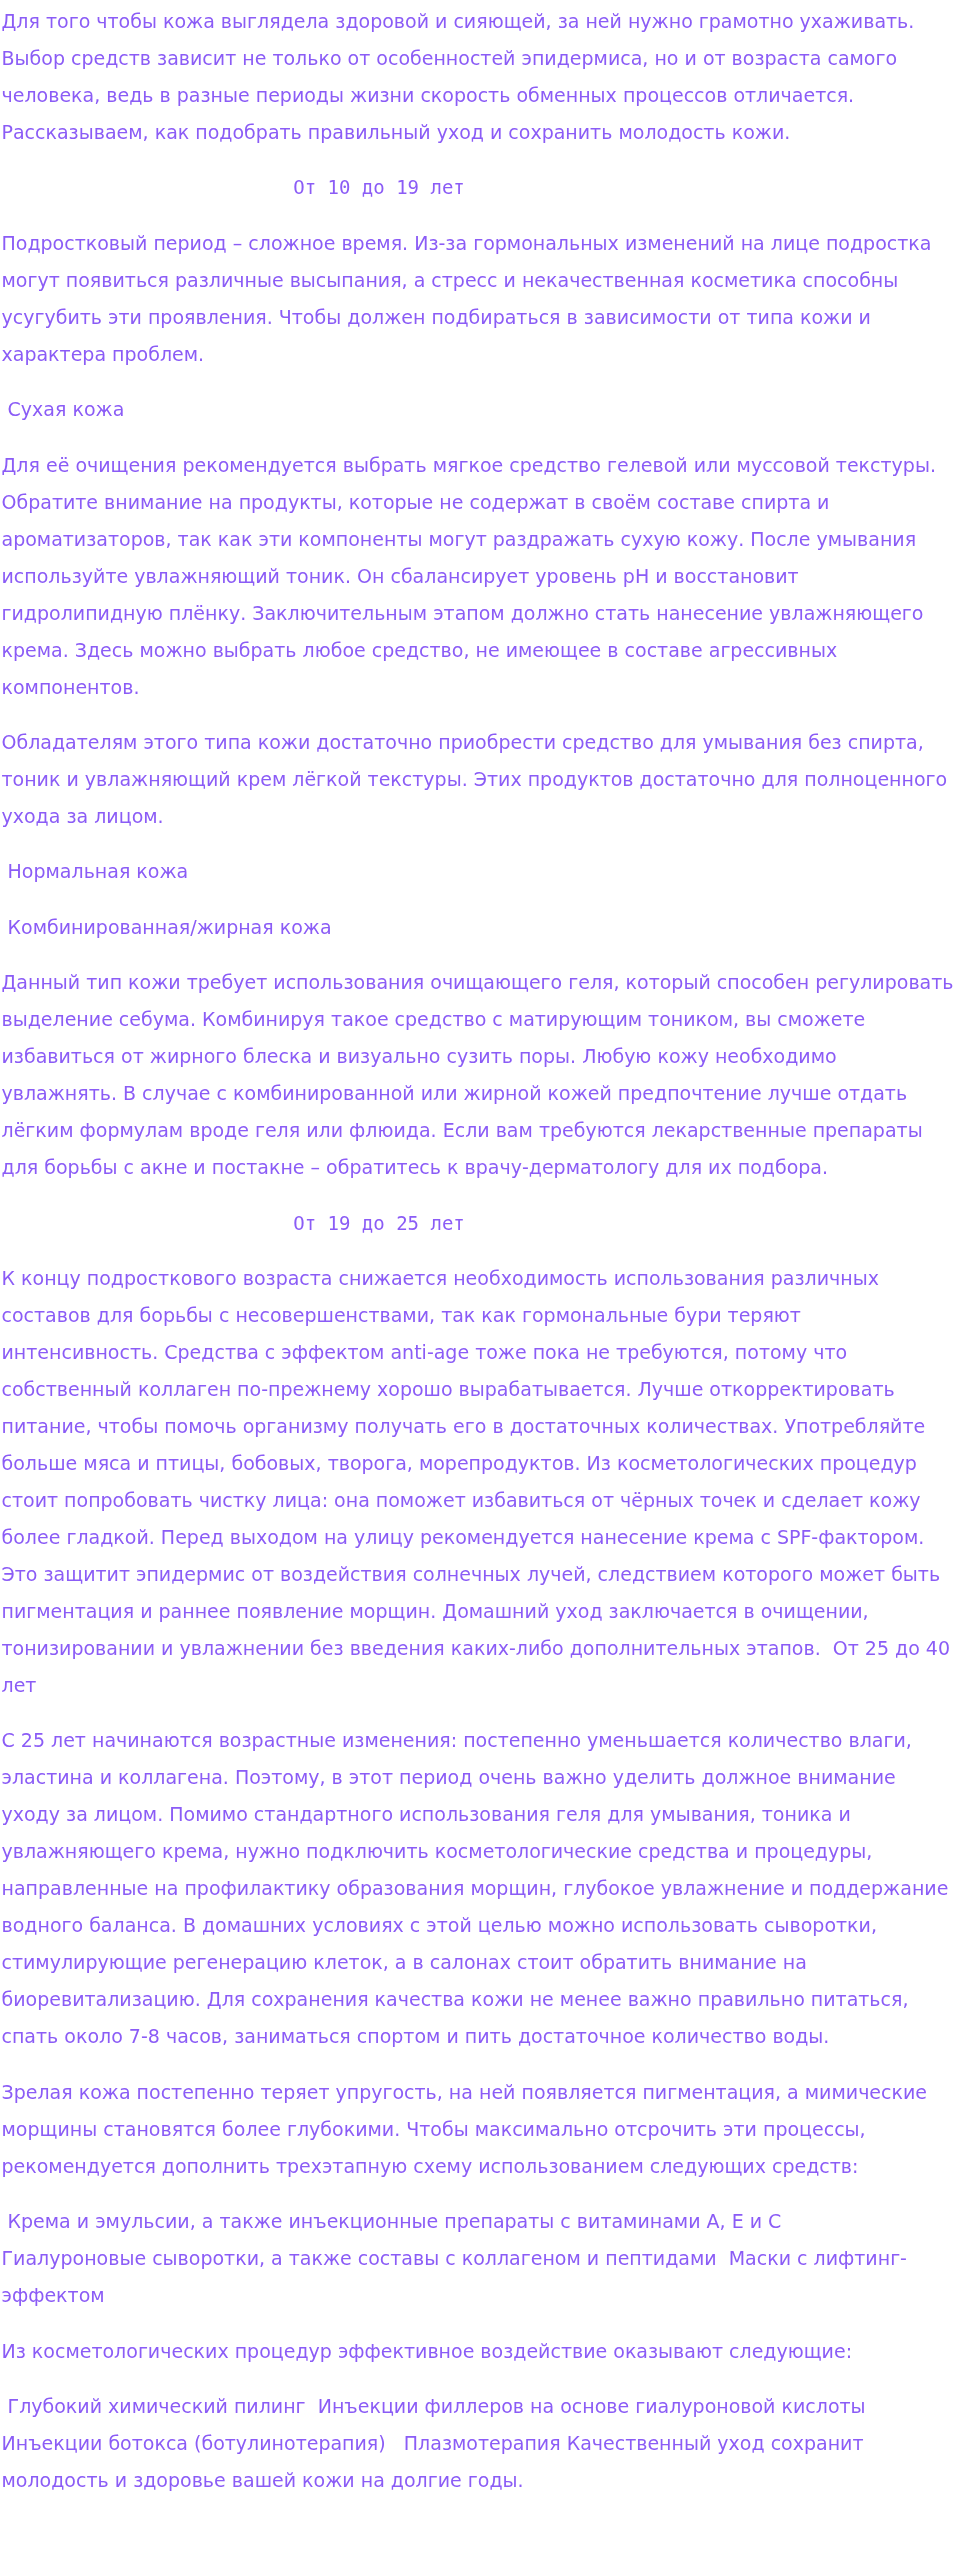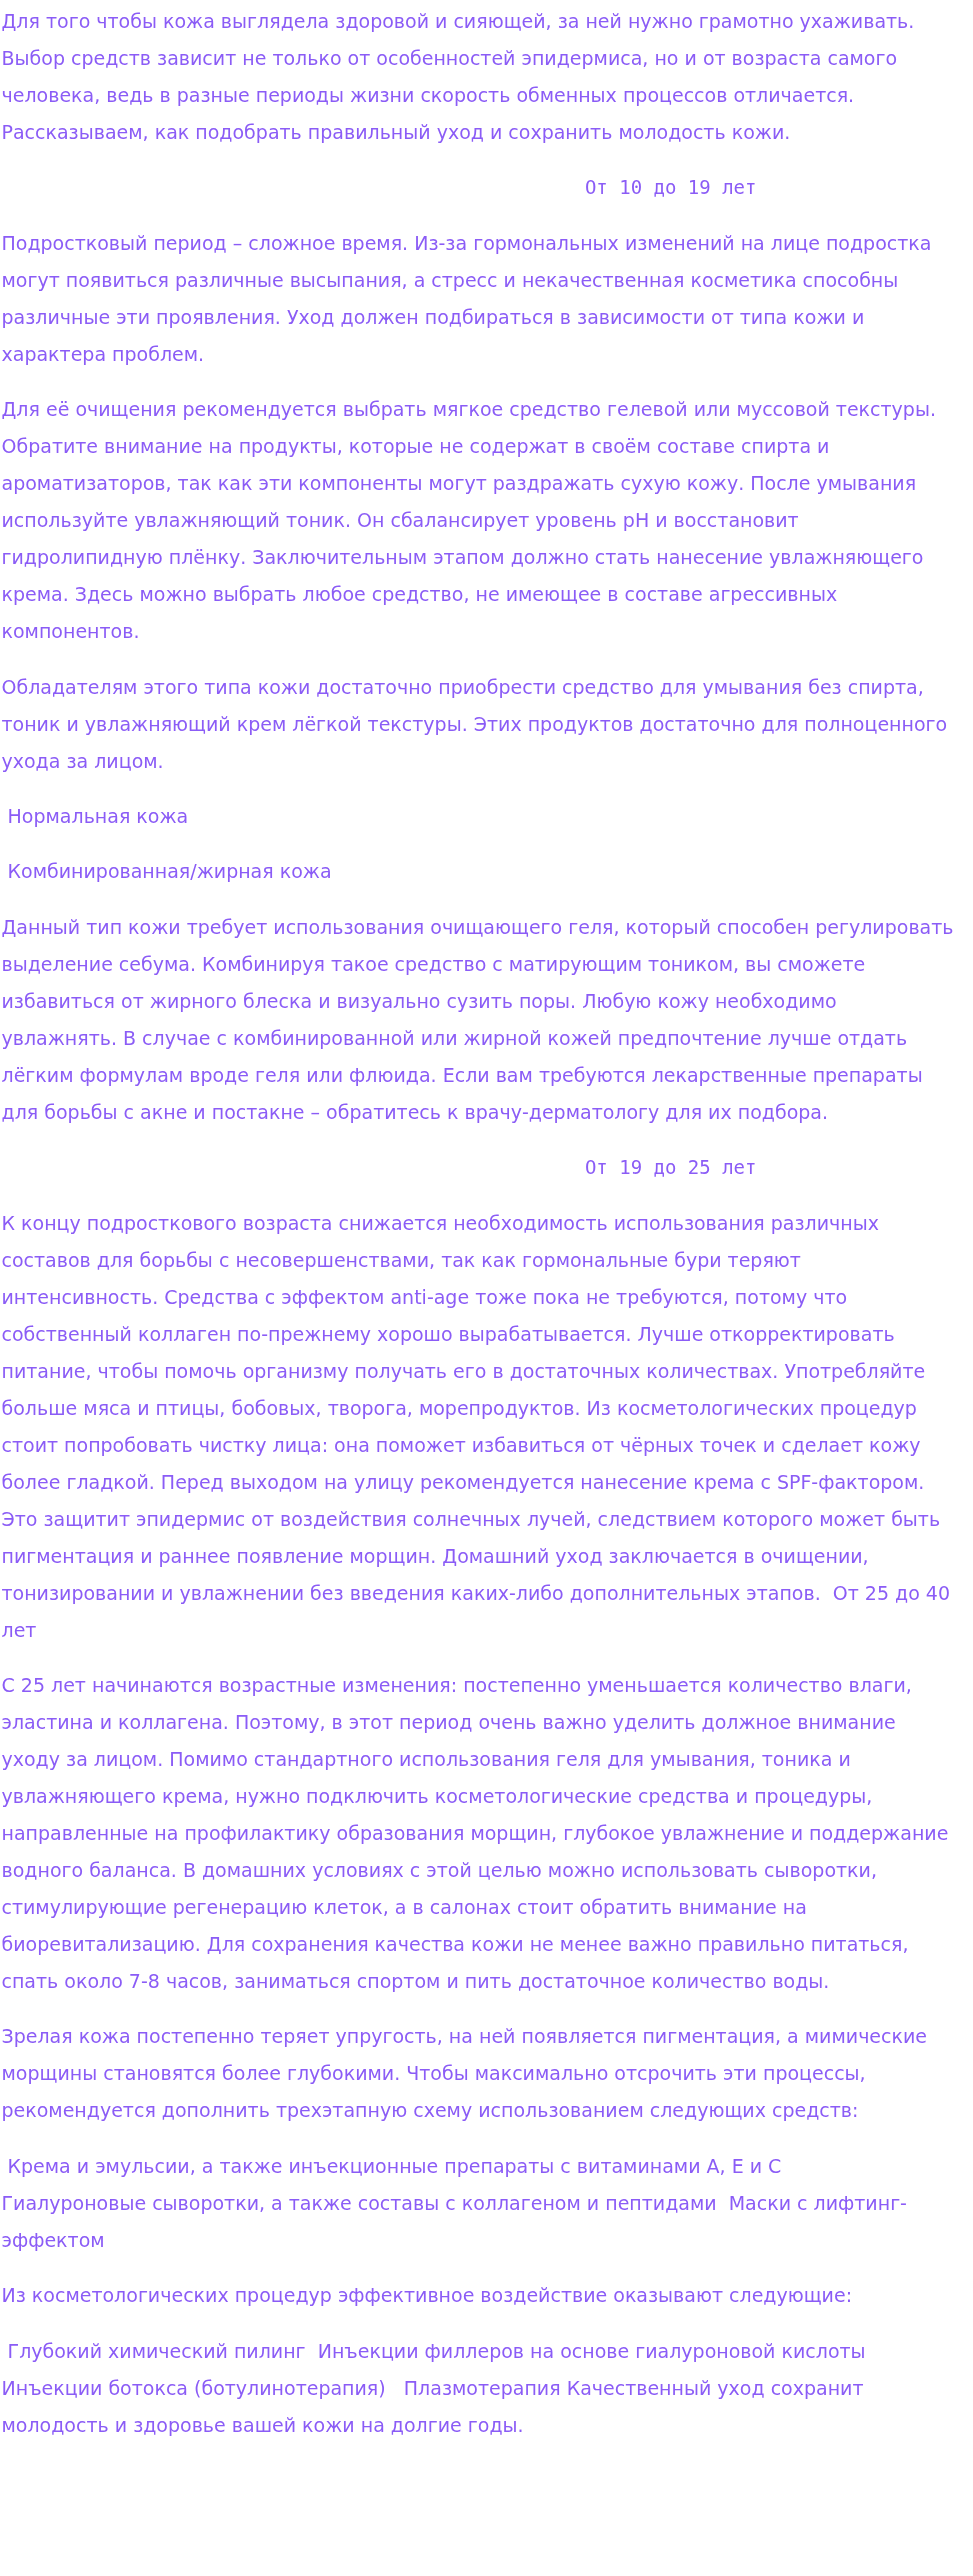--- a/index.html
+++ b/index.html
@@ -18,30 +18,31 @@
   }
   .block {
     margin: 0 0 18.4px 0;
     white-space: pre-wrap;
     word-wrap: break-word;
   }
   .block:last-child { margin-bottom: 1px; }
   .heading {
     font-family: "DejaVu Sans Mono", monospace;
     width: 755px;
-    text-align: right;
+    text-align: center;
   }
 </style>
 </head>
 <body>
 
 <div class="page">
   <p class="block">Для того чтобы кожа выглядела здоровой и сияющей, за ней нужно грамотно ухаживать. Выбор средств зависит не только от особенностей эпидермиса, но и от возраста самого человека, ведь в разные периоды жизни скорость обменных процессов отличается. Рассказываем, как подобрать правильный уход и сохранить молодость кожи.</p>
   <p class="block heading">От 10 до 19 лет</p>
-  <p class="block">Подростковый период – сложное время. Из-за гормональных изменений на лице подростка могут появиться различные высыпания, а стресс и некачественная косметика способны различные эти проявления. Уход должен подбираться в зависимости от типа кожи и характера проблем.</p>
+  <p class="block">Подростковый период – сложное время. Из-за гормональных изменений на лице подростка могут появиться различные высыпания, а стресс и некачественная косметика способны усугубить эти проявления. Чтобы должен подбираться в зависимости от типа кожи и характера проблем.</p>
+  <p class="block"> Сухая кожа</p>
   <p class="block">Для её очищения рекомендуется выбрать мягкое средство гелевой или муссовой текстуры. Обратите внимание на продукты, которые не содержат в своём составе спирта и ароматизаторов, так как эти компоненты могут раздражать сухую кожу. После умывания используйте увлажняющий тоник. Он сбалансирует уровень pH и восстановит гидролипидную плёнку. Заключительным этапом должно стать нанесение увлажняющего крема. Здесь можно выбрать любое средство, не имеющее в составе агрессивных компонентов.</p>
   <p class="block">Обладателям этого типа кожи достаточно приобрести средство для умывания без спирта, тоник и увлажняющий крем лёгкой текстуры. Этих продуктов достаточно для полноценного ухода за лицом.</p>
   <p class="block"> Нормальная кожа</p>
   <p class="block"> Комбинированная/жирная кожа</p>
   <p class="block">Данный тип кожи требует использования очищающего геля, который способен регулировать выделение себума. Комбинируя такое средство с матирующим тоником, вы сможете избавиться от жирного блеска и визуально сузить поры. Любую кожу необходимо увлажнять. В случае с комбинированной или жирной кожей предпочтение лучше отдать лёгким формулам вроде геля или флюида. Если вам требуются лекарственные препараты для борьбы с акне и постакне – обратитесь к врачу-дерматологу для их подбора.</p>
   <p class="block heading">От 19 до 25 лет</p>
   <p class="block">К концу подросткового возраста снижается необходимость использования различных составов для борьбы с несовершенствами, так как гормональные бури теряют интенсивность. Средства с эффектом anti-age тоже пока не требуются, потому что собственный коллаген по-прежнему хорошо вырабатывается. Лучше откорректировать питание, чтобы помочь организму получать его в достаточных количествах. Употребляйте больше мяса и птицы, бобовых, творога, морепродуктов. Из косметологических процедур стоит попробовать чистку лица: она поможет избавиться от чёрных точек и сделает кожу более гладкой. Перед выходом на улицу рекомендуется нанесение крема с SPF-фактором. Это защитит эпидермис от воздействия солнечных лучей, следствием которого может быть пигментация и раннее появление морщин. Домашний уход заключается в очищении, тонизировании и увлажнении без введения каких-либо дополнительных этапов.  От 25 до 40 лет</p>
   <p class="block">С 25 лет начинаются возрастные изменения: постепенно уменьшается количество влаги, эластина и коллагена. Поэтому, в этот период очень важно уделить должное внимание уходу за лицом. Помимо стандартного использования геля для умывания, тоника и увлажняющего крема, нужно подключить косметологические средства и процедуры, направленные на профилактику образования морщин, глубокое увлажнение и поддержание водного баланса. В домашних условиях с этой целью можно использовать сыворотки, стимулирующие регенерацию клеток, а в салонах стоит обратить внимание на биоревитализацию. Для сохранения качества кожи не менее важно правильно питаться, спать около 7-8 часов, заниматься спортом и пить достаточное количество воды.</p>
   <p class="block">Зрелая кожа постепенно теряет упругость, на ней появляется пигментация, а мимические морщины становятся более глубокими. Чтобы максимально отсрочить эти процессы, рекомендуется дополнить трехэтапную схему использованием следующих средств:</p>
   <p class="block"> Крема и эмульсии, а также инъекционные препараты с витаминами А, Е и С

